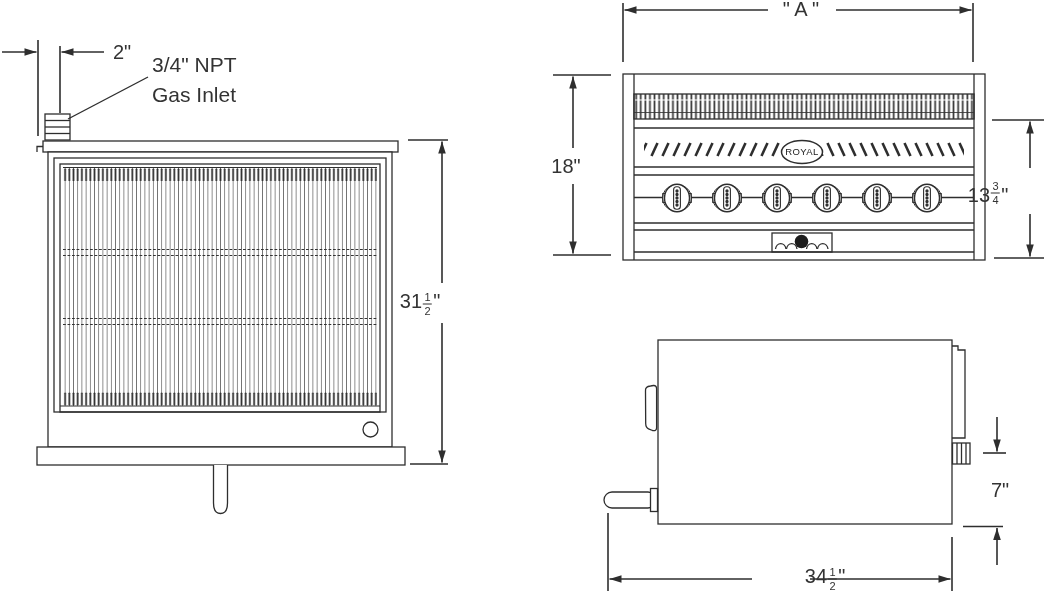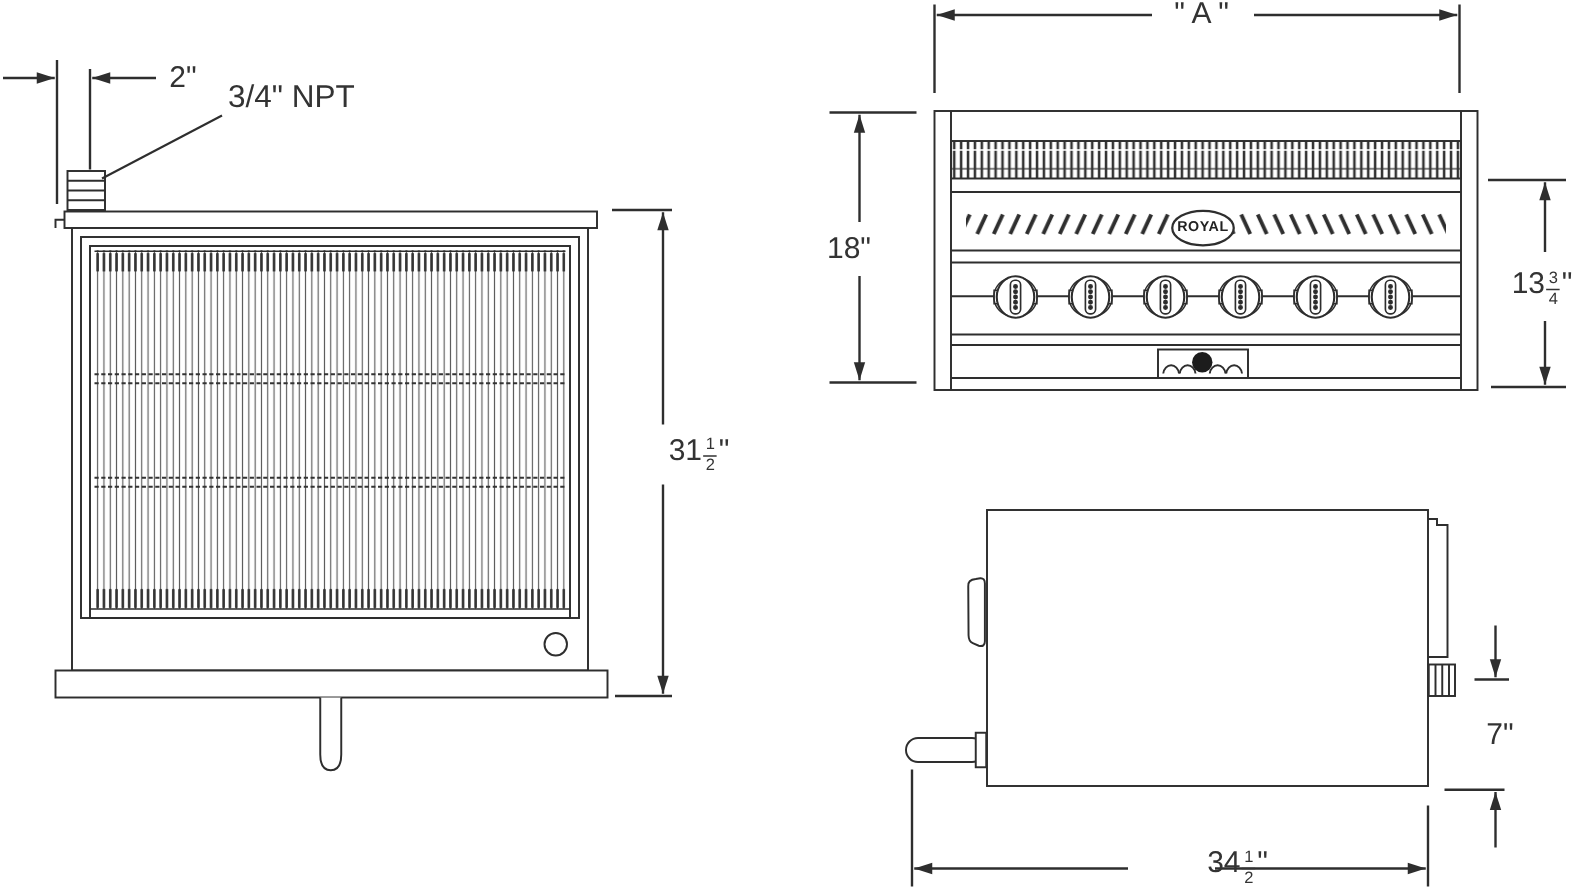--- a/index.html
+++ b/index.html
@@ -10,21 +10,21 @@
   .canvas svg{position:absolute;left:0;top:0;}
   .lbl{position:absolute;font-size:20px;line-height:1;color:#333;white-space:nowrap;}
   .center{transform:translate(-50%,-50%);}
   .centerx{transform:translateX(-50%);}
   .note{font-size:21px;line-height:30px;}
   .dimfrac{display:inline-flex;align-items:flex-start;}
   .fr{display:inline-flex;flex-direction:column;align-items:center;
       font-size:11px;line-height:1;margin:0 1px;transform:translateY(1px);}
   .fr .n{border-bottom:1.2px solid #333;padding:0 1.5px 1px;}
   .fr .d{padding-top:1px;}
-  .brand{font-size:9.5px;font-weight:700;letter-spacing:.4px;color:#222;}
+  .brand{font-size:9.5px;font-weight:400;letter-spacing:.4px;color:#222;}
 </style>
 </head>
 <body>
 
 <div class="canvas">
 
 <svg width="1051" height="596" viewBox="0 0 1051 596">
   <defs>
     <marker id="ah" viewBox="0 0 13 9" refX="12.5" refY="4.5" markerWidth="13" markerHeight="9" markerUnits="userSpaceOnUse" orient="auto">
       <path d="M0.5,0.7 L12.5,4.5 L0.5,8.3 Z" fill="#2e2e2e"></path>
@@ -197,36 +197,37 @@
     <line x1="952" y1="537" x2="952" y2="591"></line>
     <line x1="752" y1="579" x2="609.5" y2="579" marker-end="url(#ah)"></line>
     <line x1="810" y1="579" x2="950.5" y2="579" marker-end="url(#ah)"></line>
   </g>
 </svg>
 
 <div class="lbl centerx" style="left:122px;top:42px;">2"</div>
 
 <div class="lbl note" style="left:152px;top:50px;">
   <div>3/4" NPT</div>
+  <div>Gas Inlet</div>
 </div>
 
 <div class="lbl centerx" style="left:801px;top:-1px;">" A "</div>
 
 <div class="lbl center" style="left:566px;top:166px;">18"</div>
 
-<div class="lbl center dimfrac" style="left:466px;top:303px;">
+<div class="lbl center dimfrac" style="left:420px;top:303px;">
   <span>31</span>
       <span class="fr">
         <span class="n">1</span>
         <span class="d">2</span>
       </span>
       <span>"</span>
 </div>
 
-<div class="lbl center dimfrac" style="left:1028px;top:192px;">
+<div class="lbl center dimfrac" style="left:988px;top:192px;align-items:flex-end;">
   <span>13</span>
       <span class="fr">
         <span class="n">3</span>
         <span class="d">4</span>
       </span>
       <span>"</span>
 </div>
 
 <div class="lbl center" style="left:1000px;top:490px;">7"</div>
 

